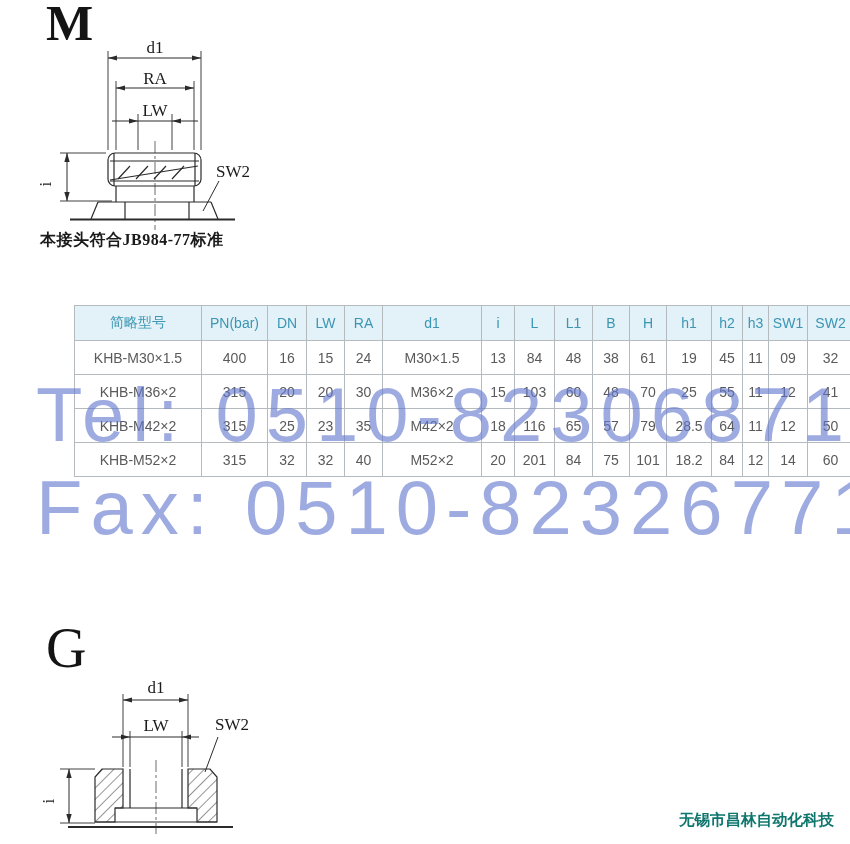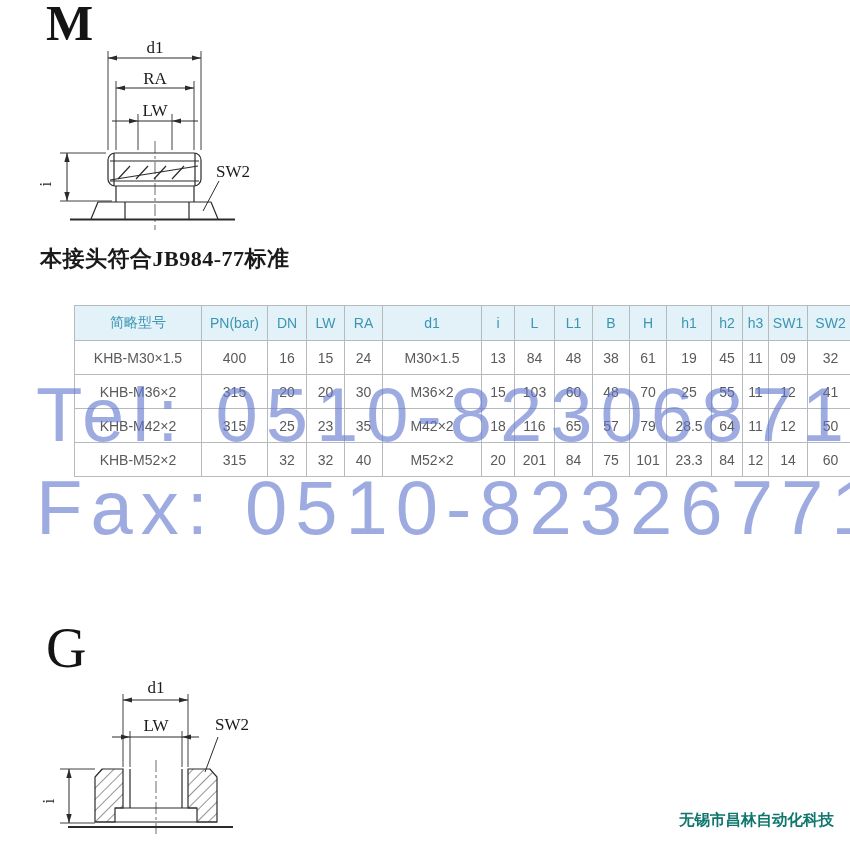--- a/index.html
+++ b/index.html
@@ -7,21 +7,21 @@
     width:850px;height:844px;position:relative;background:#ffffff;
     font-family:"Liberation Sans",sans-serif;overflow:hidden;
   }
   .big-letter{
     position:absolute;font-family:"Liberation Serif",serif;color:#141414;line-height:1;
   }
   #letter-m{left:46px;top:-2px;font-size:50px;font-weight:bold;}
   #letter-g{left:46px;top:620px;font-size:56px;font-weight:normal;}
   #diagram-svg{position:absolute;left:0;top:0;pointer-events:none;}
   #caption-m{
-    position:absolute;left:40px;top:244px;font-size:22px;font-weight:bold;
+    position:absolute;left:40px;top:230px;font-size:16px;font-weight:bold;
     font-family:"Liberation Serif",serif;color:#1a1a1a;letter-spacing:0.5px;white-space:nowrap;
   }
   #spec-table{
     position:absolute;left:26px;top:305px;width:779px;
     border-collapse:collapse;table-layout:fixed;z-index:2;margin-left:48px;
   }
   #spec-table th,#spec-table td{
     border:1px solid #b4babd;text-align:center;vertical-align:middle;
     overflow:hidden;white-space:nowrap;padding:0;
   }
@@ -245,21 +245,21 @@
         <td>315</td>
         <td>32</td>
         <td>32</td>
         <td>40</td>
         <td>M52×2</td>
         <td>20</td>
         <td>201</td>
         <td>84</td>
         <td>75</td>
         <td>101</td>
-        <td>23.3</td>
+        <td>18.2</td>
         <td>84</td>
         <td>12</td>
         <td>14</td>
         <td>60</td>
       </tr>
     </tbody>
 </table>
 
 <div class="wm" id="wm-tel">Tel: 0510-82306871</div>
 <div class="wm" id="wm-fax">Fax: 0510-82326771</div>

